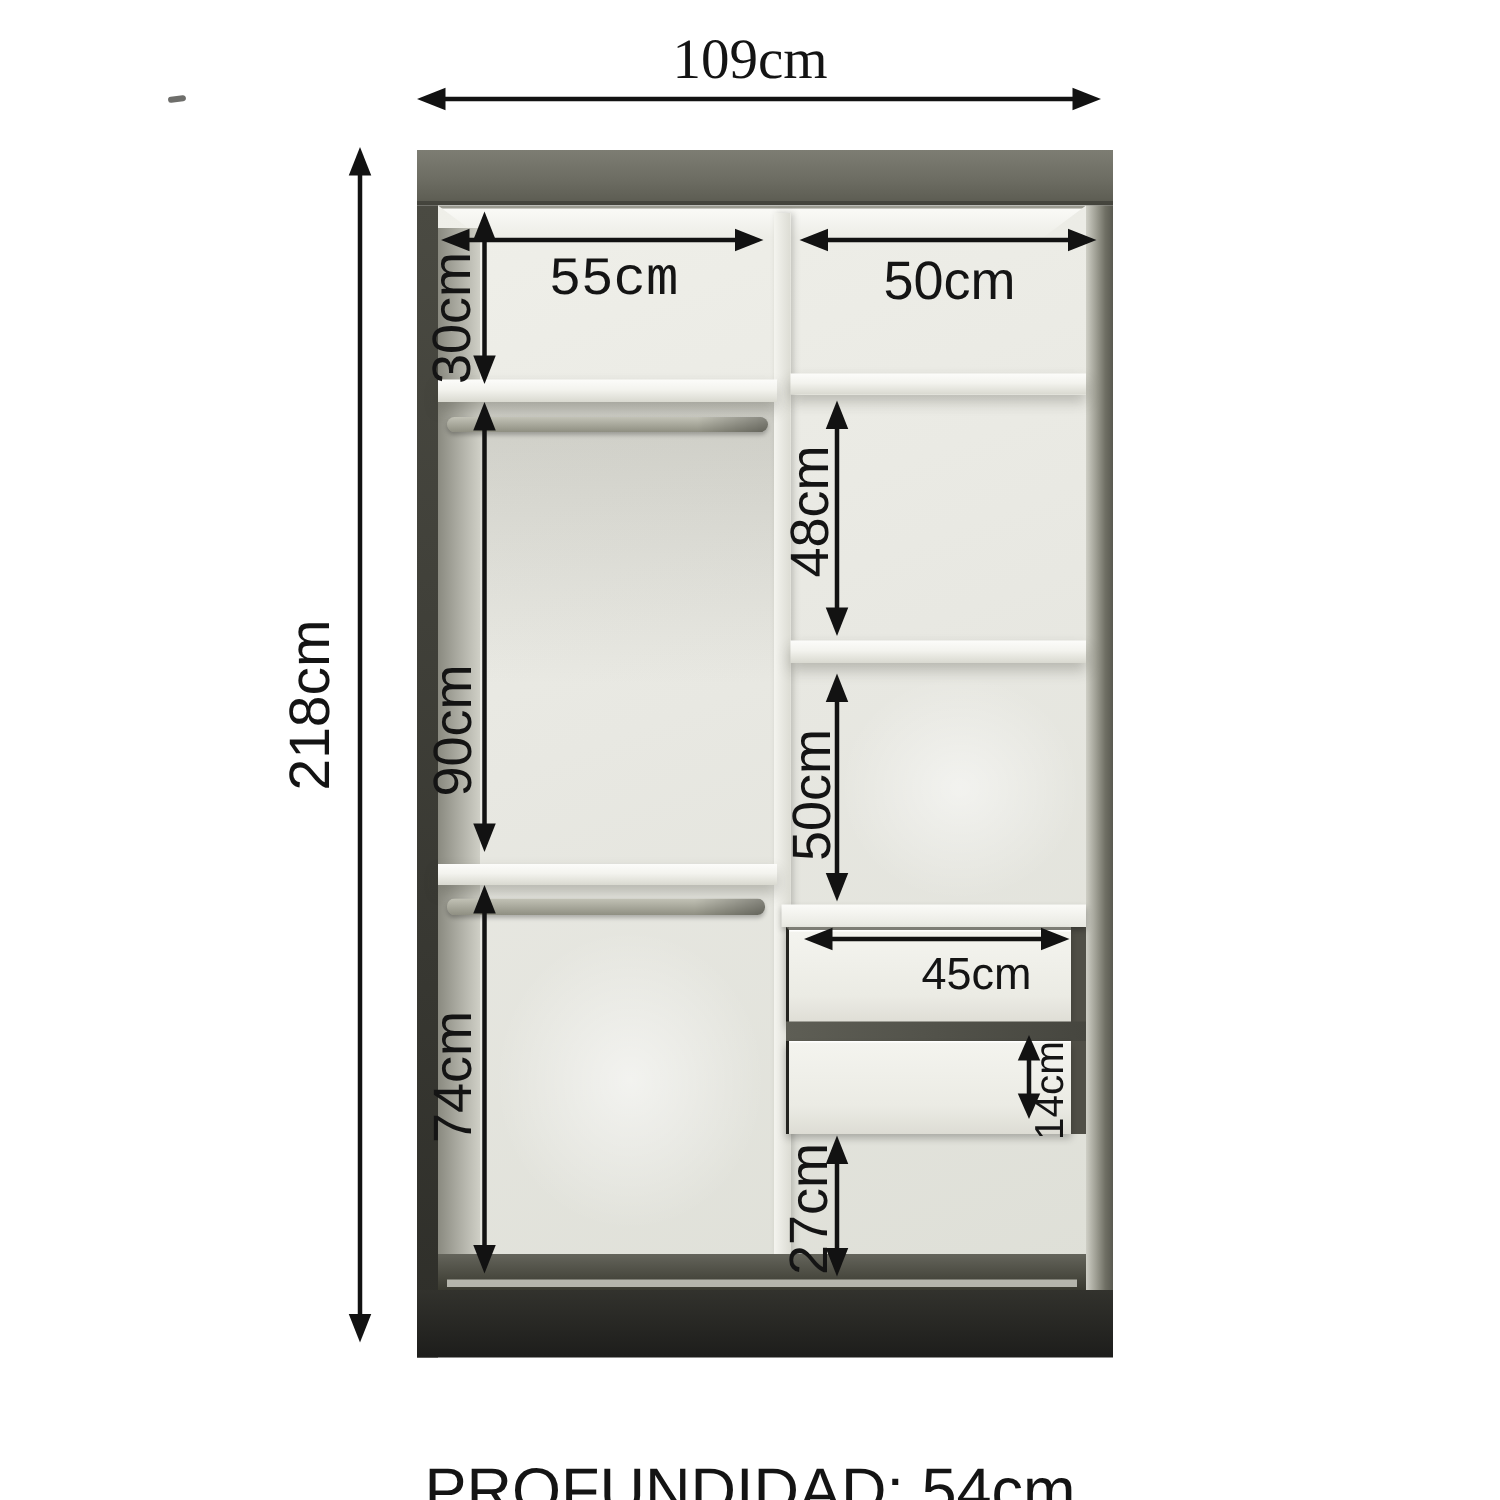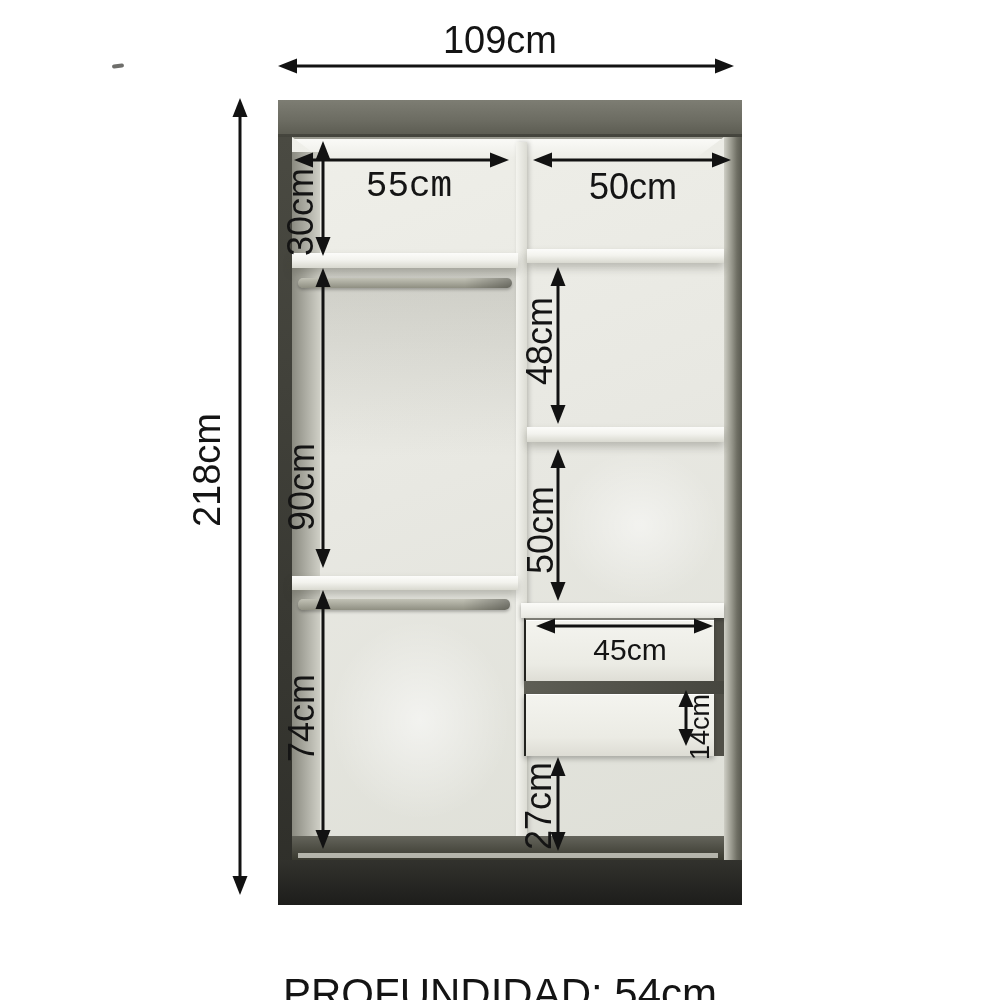--- a/index.html
+++ b/index.html
@@ -150,27 +150,27 @@
     <line x1="10" y1="14" x2="10" y2="42"></line>
       <polygon points="10,0 2.5,17 17.5,17"></polygon>
       <polygon points="10,56 2.5,39 17.5,39"></polygon>
   </svg>
   <svg class="arrow" style="left:548px;top:757px;" width="20" height="94">
     <line x1="10" y1="16" x2="10" y2="78"></line>
       <polygon points="10,0 2.5,19 17.5,19"></polygon>
       <polygon points="10,94 2.5,75 17.5,75"></polygon>
   </svg>
 
-  <div class="label f38" style="left:500px;top:40px;">109cm</div>
+  <div class="label f38" style="left:500px;top:40px;font-family:Liberation Serif, serif;">109cm</div>
   <div class="label rot f38" style="left:207px;top:470px;">218cm</div>
   <div class="label f36" style="left:409px;top:187px;font-family:Liberation Mono, monospace;">55cm</div>
   <div class="label f36" style="left:633px;top:187px;">50cm</div>
   <div class="label rot f36" style="left:301px;top:212px;">30cm</div>
   <div class="label rot f36" style="left:302px;top:487px;">90cm</div>
   <div class="label rot f36" style="left:302px;top:718px;">74cm</div>
   <div class="label rot f36" style="left:540px;top:341px;">48cm</div>
   <div class="label rot f36" style="left:541px;top:530px;">50cm</div>
-  <div class="label f30" style="left:630px;top:650px;text-align:right;">45cm</div>
+  <div class="label f30" style="left:651px;top:650px;text-align:right;">45cm</div>
   <div class="label rot f27" style="left:700px;top:727px;">14cm</div>
   <div class="label rot f36" style="left:539px;top:806px;">27cm</div>
 
   <div class="label f42" style="left:500px;top:946px;margin-top:48px;">PROFUNDIDAD: 54cm</div>
 </div>
 
 </body></html>

